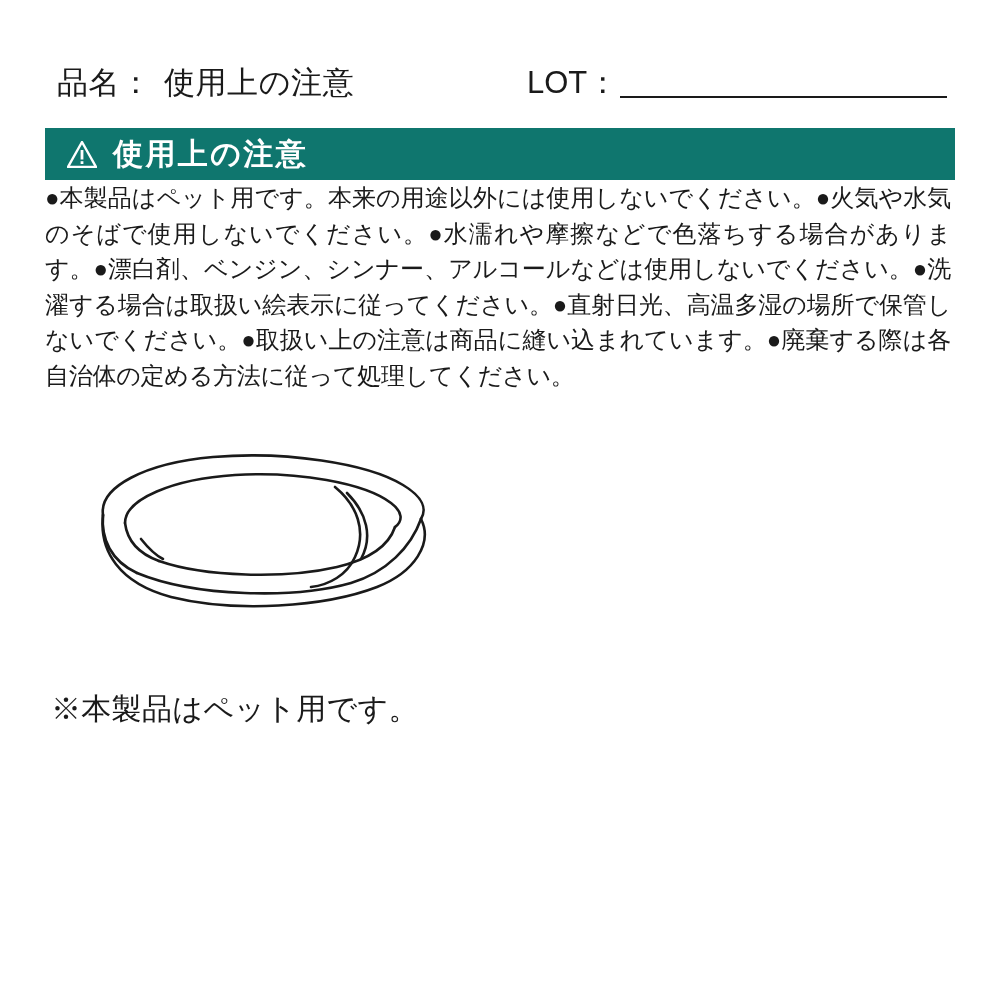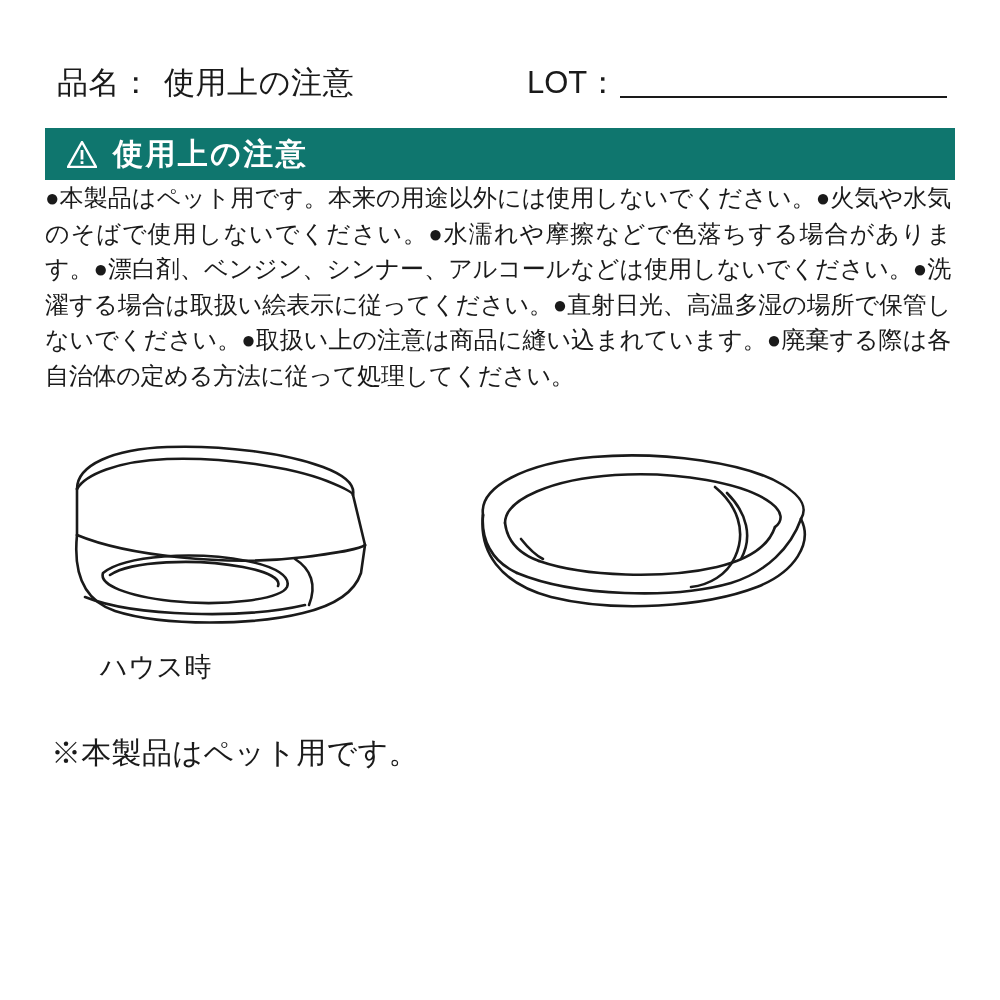--- a/index.html
+++ b/index.html
@@ -146,44 +146,20 @@
         <rect x="13.6" y="20.2" width="2.8" height="2.8" fill="#ffffff"></rect>
       </svg>
     </span>
     <span class="caution-title">使用上の注意</span>
   </div>
 
   <div class="notice-body">●本製品はペット用です。本来の用途以外には使用しないでください。●火気や水気のそばで使用しないでください。●水濡れや摩擦などで色落ちする場合があります。●漂白剤、ベンジン、シンナー、アルコールなどは使用しないでください。●洗濯する場合は取扱い絵表示に従ってください。●直射日光、高温多湿の場所で保管しないでください。●取扱い上の注意は商品に縫い込まれています。●廃棄する際は各自治体の定める方法に従って処理してください。</div>
 
   <div class="illustrations">
 
-    <div class="illus-item left">
-      <svg width="330" height="210" viewBox="0 0 330 210" aria-hidden="true">
-        <g fill="none" stroke="#1a1a1a" stroke-width="2.6" stroke-linejoin="round" stroke-linecap="round">
-
-          <path d="M22 62 C22 38, 58 22, 112 20 C168 18, 230 26, 268 40 C292 49, 300 58, 298 68"></path>
-          <path d="M22 62 C30 48, 62 34, 112 32 C170 30, 236 40, 272 54 C292 62, 298 66, 298 68"></path>
-
-          <path d="M298 68 L310 118"></path>
-          <path d="M22 62 L22 108"></path>
-
-          <path d="M22 108 C70 128, 170 140, 250 130 C288 125, 305 122, 310 118"></path>
-
-          <path d="M22 108 C18 148, 30 174, 60 184 C110 200, 200 198, 248 186 C282 178, 300 164, 306 146 L310 118"></path>
-
-          <path d="M30 170 C80 190, 190 192, 250 178"></path>
-
-          <path d="M48 146 C70 128, 140 124, 192 134 C222 140, 236 150, 232 160 C226 172, 170 180, 116 174 C72 169, 44 158, 48 146 Z"></path>
-          <path d="M55 148 C76 134, 140 131, 188 140 C214 145, 226 152, 223 159"></path>
-
-          <path d="M240 132 C256 142, 262 158, 254 178"></path>
-        </g>
-      </svg>
-      <div class="illus-caption">ハウス時</div>
-    </div>
 
     <div class="illus-item right">
       <svg width="350" height="210" viewBox="0 0 350 210" aria-hidden="true">
         <g fill="none" stroke="#1a1a1a" stroke-width="2.6" stroke-linejoin="round" stroke-linecap="round">
 
           <path d="M18 88 C14 60, 60 36, 128 30 C200 24, 282 36, 318 58 C338 70, 342 82, 336 92"></path>
 
           <path d="M40 96 C40 72, 88 52, 150 48 C212 44, 280 56, 306 76 C318 85, 318 94, 310 100"></path>
 
           <path d="M18 88 C16 112, 26 134, 52 146"></path>

